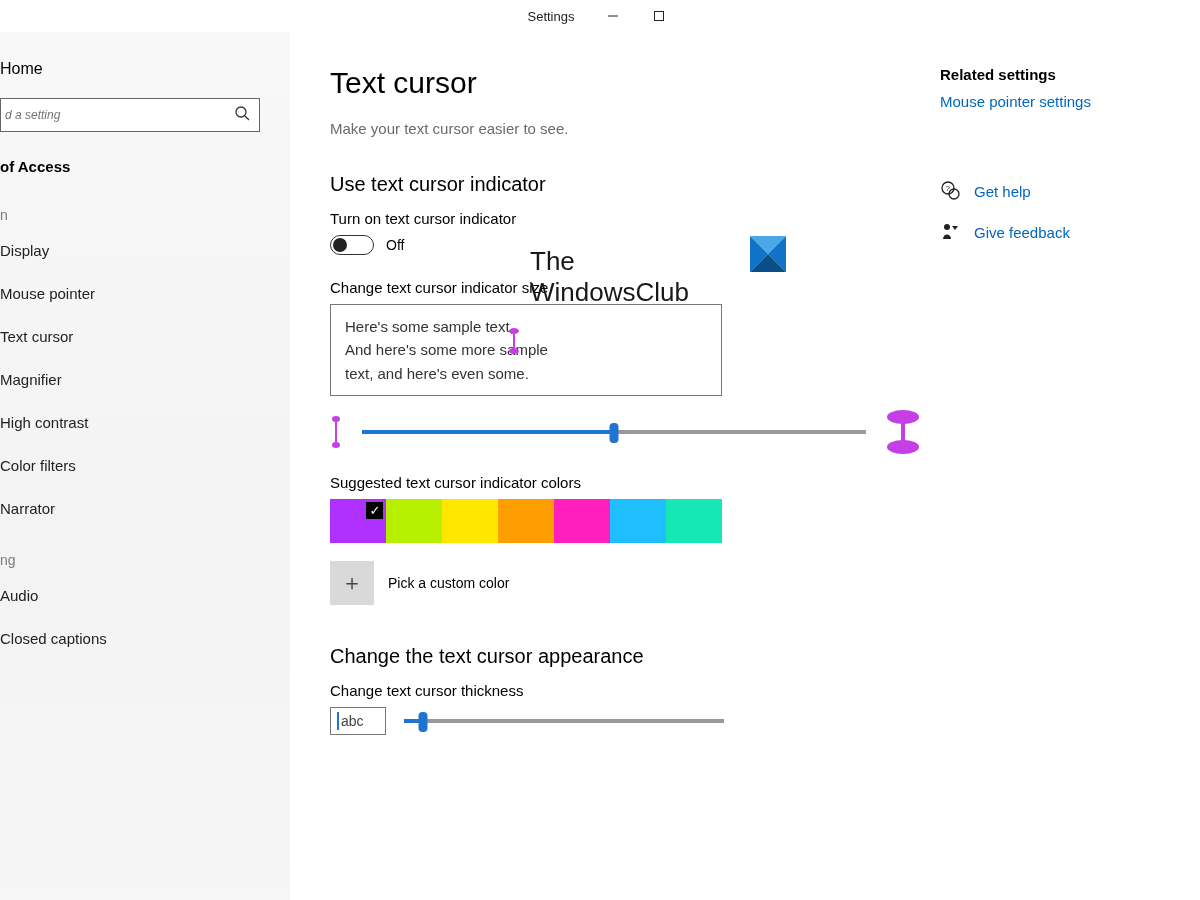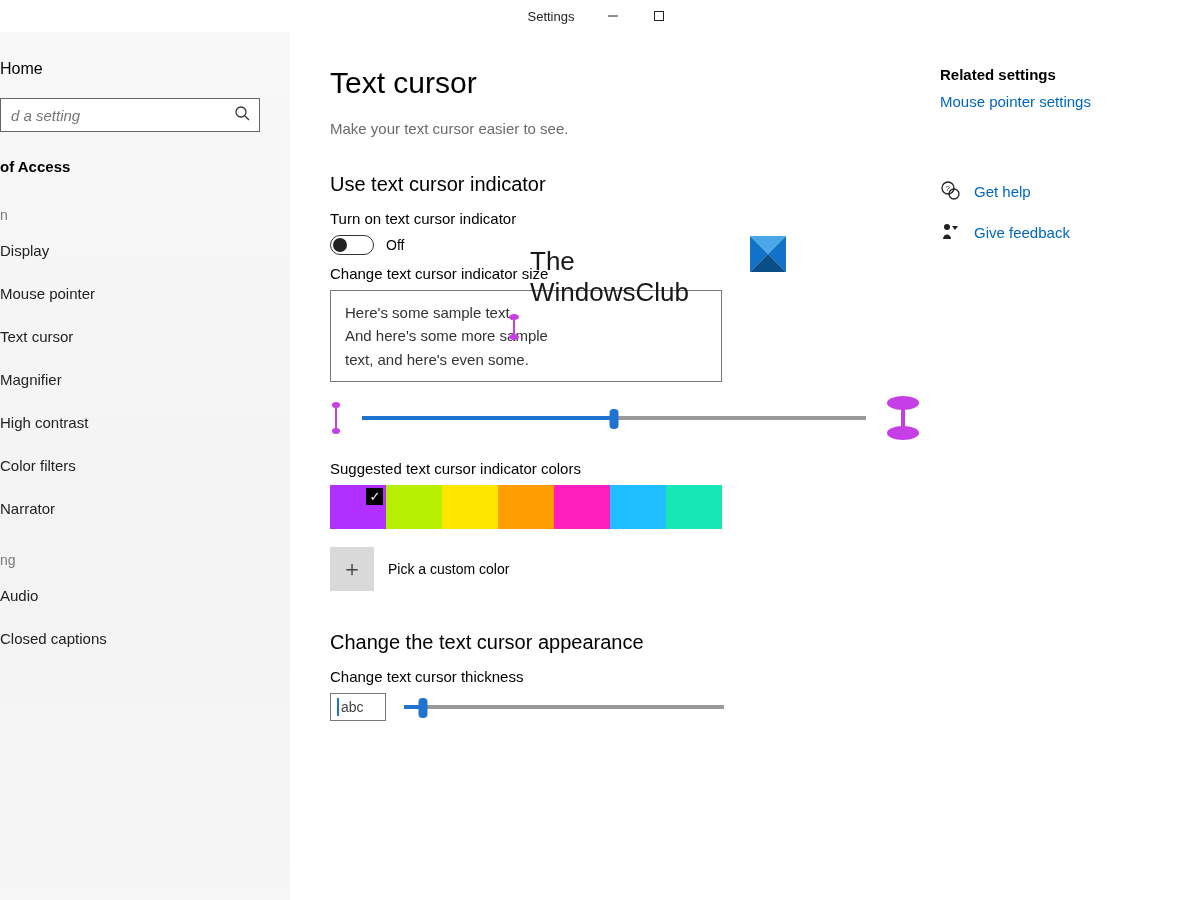--- a/index.html
+++ b/index.html
@@ -49,22 +49,22 @@
     margin: 0 30px 22px 0;
   }
   .search {
     position: relative;
   }
   .search input {
     width: 100%;
     height: 34px;
     border: 1px solid #666;
     background: #fff;
-    padding: 0 32px 0 10px;
-    font-size: 15px;
+    padding: 0 32px 0 4px;
+    font-size: 12px;
     font-style: italic;
     color: #666;
   }
   .search .search-icon {
     position: absolute;
     right: 10px; top: 7px;
     color: #333;
   }
   .cat-title { font-size: 15px; font-weight:600; padding: 4px 0 10px 0; }
   .subhead { color:#7a7a7a; font-size:14px; padding:22px 0 6px 0; }
@@ -78,21 +78,21 @@
     flex: 1;
     padding: 34px 40px 0 40px;
     display: flex;
   }
   .content { flex: 1; max-width: 600px; }
   .aside { width: 240px; padding-left: 20px; }
   h1.page-title { font-size: 30px; font-weight: 400; margin-bottom: 20px; }
   .subtitle { color: #6b6b6b; font-size: 15px; margin-bottom: 36px; }
   h2.sect { font-size: 20px; font-weight: 400; margin-bottom: 14px; }
   .row-label { font-size: 15px; margin-bottom: 8px; }
-  .toggle-row { display:flex; align-items:center; gap:12px; margin-bottom:10px; }
+  .toggle-row { display:flex; align-items:center; gap:12px; margin-bottom:24px; }
   .toggle {
     width: 44px; height: 20px; border:1px solid #333; border-radius: 11px;
     position: relative; background:#fff;
   }
   .toggle .knob {
     position:absolute; left:2px; top:2px; width:14px; height:14px; border-radius:50%;
     background:#222;
   }
   .preview-box {
     border:1px solid #777; padding:10px 14px; width: 392px; margin-bottom: 14px;

